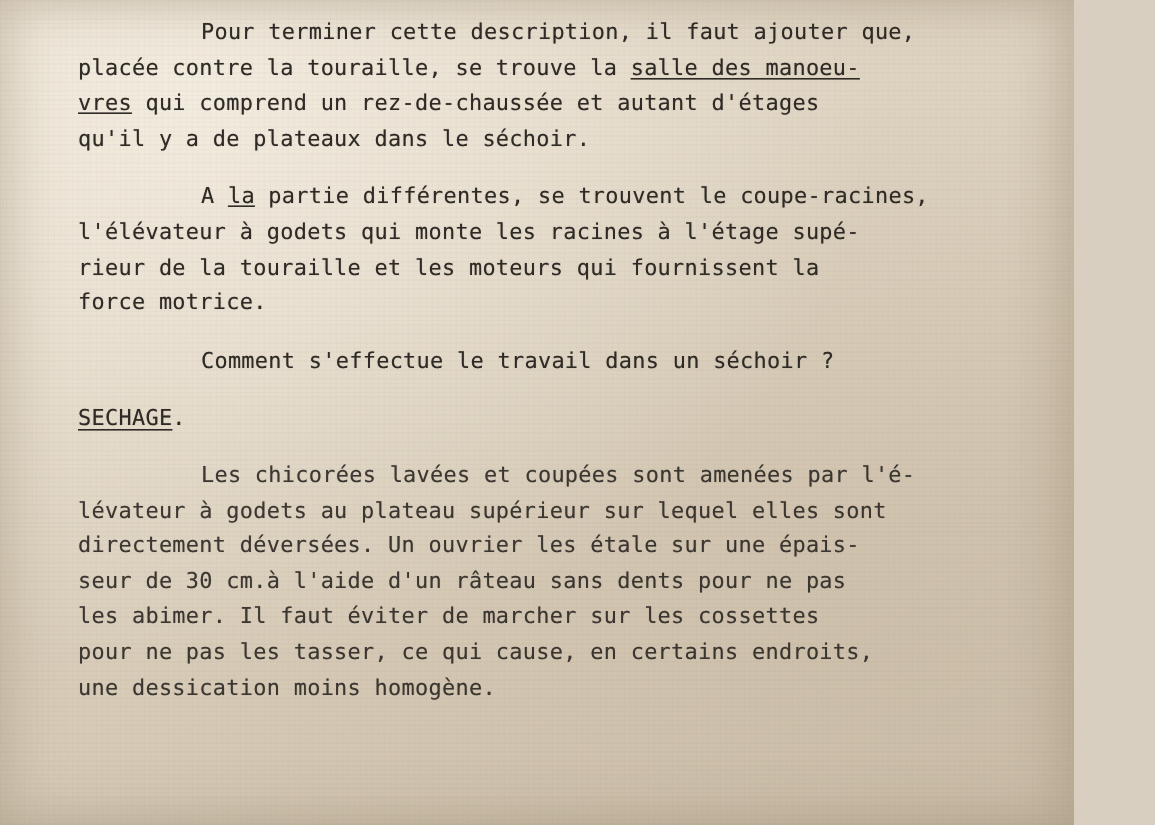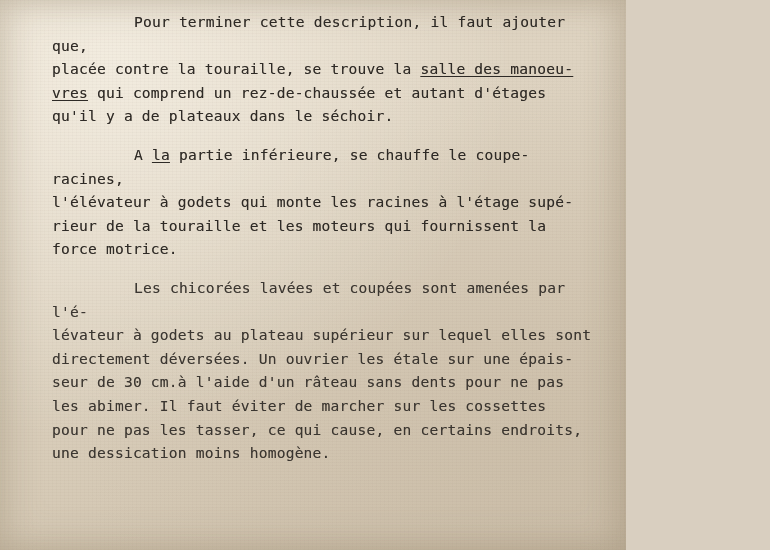--- a/index.html
+++ b/index.html
@@ -8,21 +8,21 @@
   }
   body {
     width: 770px;
     height: 550px;
     overflow: hidden;
     background: #d9cfc0;
     font-family: "DejaVu Sans Mono", monospace;
   }
   #page {
     position: relative;
-    width: 626px;
+    width: 716px;
     height: 550px;
     background:
       radial-gradient(ellipse at 18% 12%, rgba(255,252,243,0.55) 0%, rgba(255,252,243,0) 55%),
       radial-gradient(ellipse at 85% 80%, rgba(195,180,158,0.38) 0%, rgba(195,180,158,0) 60%),
       linear-gradient(160deg, #e6dccb 0%, #ded3c1 35%, #d5c9b5 70%, #cdc0ab 100%);
     box-sizing: border-box;
     padding: 10px 31px 6px 52px;
   }
   #grain {
     position: absolute;
@@ -81,27 +81,29 @@
   <div id="grain"></div>
   <div id="edge-shade"></div>
 
   <div class="body-text">
 
     <p class="para"><span>    Pour terminer cette description, il faut ajouter que,
 placée contre la touraille, se trouve la </span><span class="u">salle des manoeu-
 vres</span><span> qui comprend un rez-de-chaussée et autant d'étages
 qu'il y a de plateaux dans le séchoir.</span></p>
 
-    <p class="para"><span>    A </span><span class="u">la</span><span> partie inférieure, se chauffe le coupe-racines,
+    <p class="para"><span>    A </span><span class="u">la</span><span> partie différentes, se trouvent le coupe-racines,
 l'élévateur à godets qui monte les racines à l'étage supé-
 rieur de la touraille et les moteurs qui fournissent la
 force motrice.</span></p>
 
 
+    <p class="para">    Comment s'effectue le travail dans un séchoir ?</p>
 
+    <p class="heading"><span class="u">SECHAGE</span><span>.</span></p>
 
 
     <p class="para last-block faded">    Les chicorées lavées et coupées sont amenées par l'é-
 lévateur à godets au plateau supérieur sur lequel elles sont
 directement déversées. Un ouvrier les étale sur une épais-
 seur de 30 cm.à l'aide d'un râteau sans dents pour ne pas
 les abimer. Il faut éviter de marcher sur les cossettes
 pour ne pas les tasser, ce qui cause, en certains endroits,
 une dessication moins homogène.</p>
 

